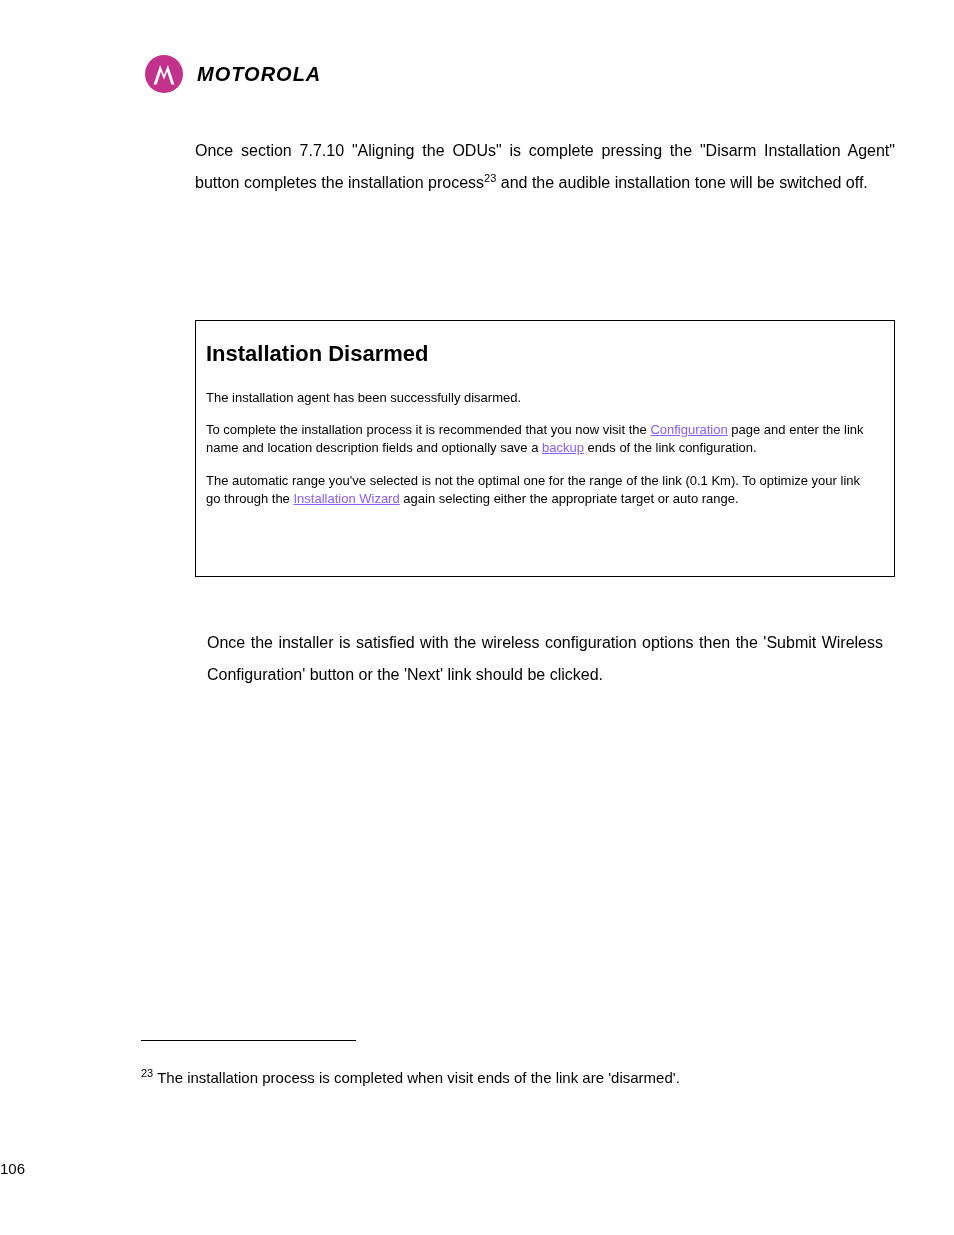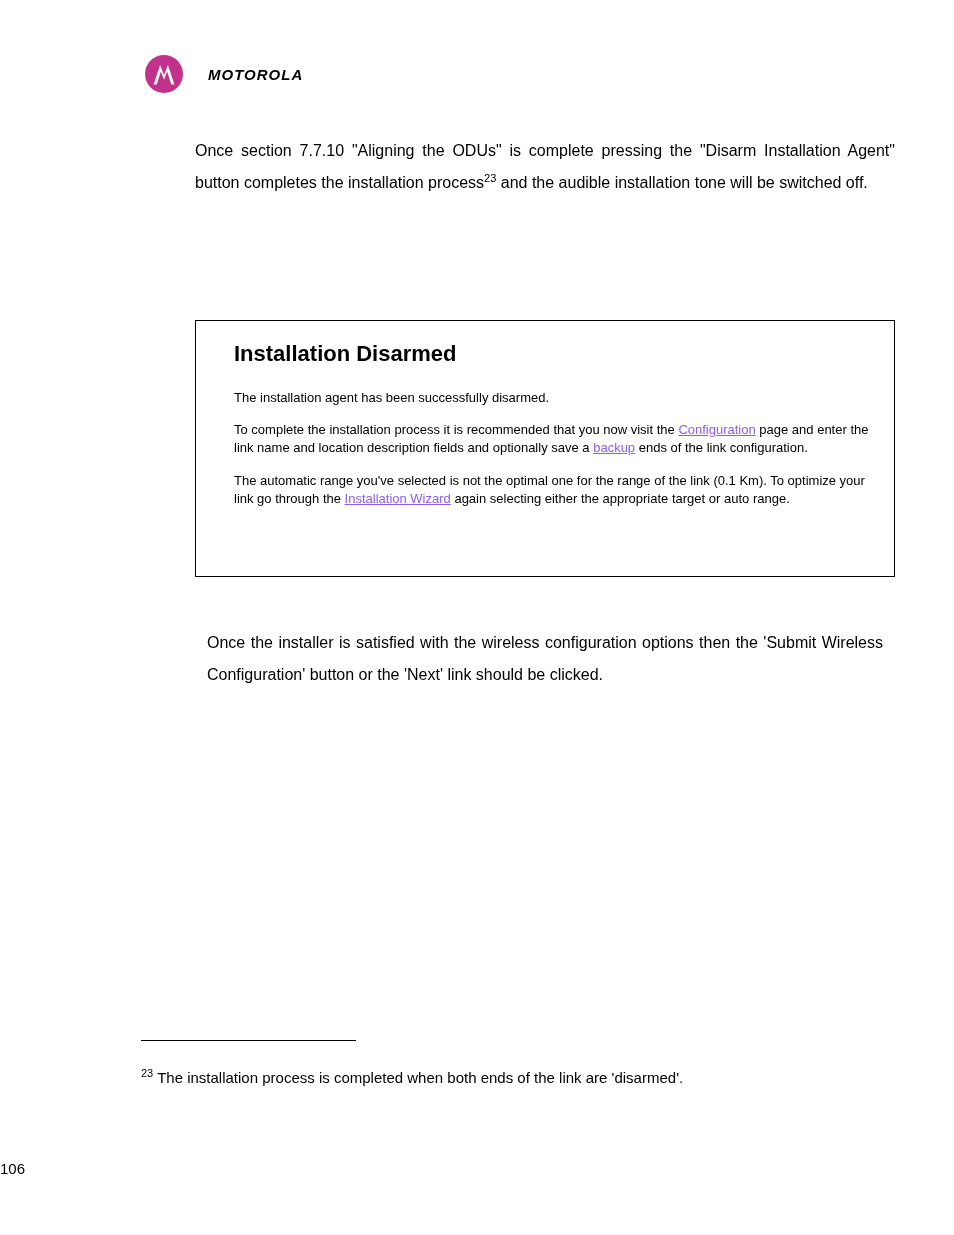--- a/index.html
+++ b/index.html
@@ -31,43 +31,42 @@
     display: flex;
     align-items: center;
     justify-content: center;
     margin-right: 14px;
   }
   .logo-mark svg { display: block; }
   .logo-text {
     font-family: Arial, Helvetica, sans-serif;
     font-weight: 900;
     font-style: italic;
-    font-size: 15px;
+    font-size: 20px;
     letter-spacing: 1px;
-    margin-left: 11px;
   }
   .body-text {
     position: absolute;
     left: 195px;
     top: 135px;
     width: 700px;
     font-size: 16px;
     line-height: 2.0;
   }
   .body-text p { margin: 0 0 20px 0; text-align: justify; }
   .body-text sup { font-size: 11px; vertical-align: super; }
   .fig {
     position: absolute;
     left: 195px;
     top: 320px;
     width: 700px;
     height: 257px;
     border: 1px solid #000;
     box-sizing: border-box;
-    padding: 20px 22px 22px 38px;
+    padding: 20px 22px 22px 10px;
     font-family: Arial, Helvetica, sans-serif;
   }
   .fig h2 {
     margin: 0 0 22px 0;
     font-size: 22px;
     font-weight: bold;
   }
   .fig p {
     margin: 0 0 14px 0;
     font-size: 13px;
@@ -137,17 +136,17 @@
       <span>The automatic range you've selected is not the optimal one for the range of the link (0.1 Km). To optimize your link go through the </span><a href="#">Installation Wizard</a><span> again selecting either the appropriate target or auto range.</span>
     </p>
   </div>
 
   <div class="after-fig">
     <p>Once the installer is satisfied with the wireless configuration options then the 'Submit Wireless Configuration' button or the 'Next' link should be clicked.</p>
   </div>
 
   <div class="footnote-sep"></div>
   <div class="footnote">
-    <sup>23</sup><span> The installation process is completed when both ends of the link are 'disarmed'.</span>
+    <sup>23</sup><span> The installation process is completed when visit ends of the link are 'disarmed'.</span>
   </div>
 
   <div class="pagenum">106</div>
 </div>
 
 </body></html>

